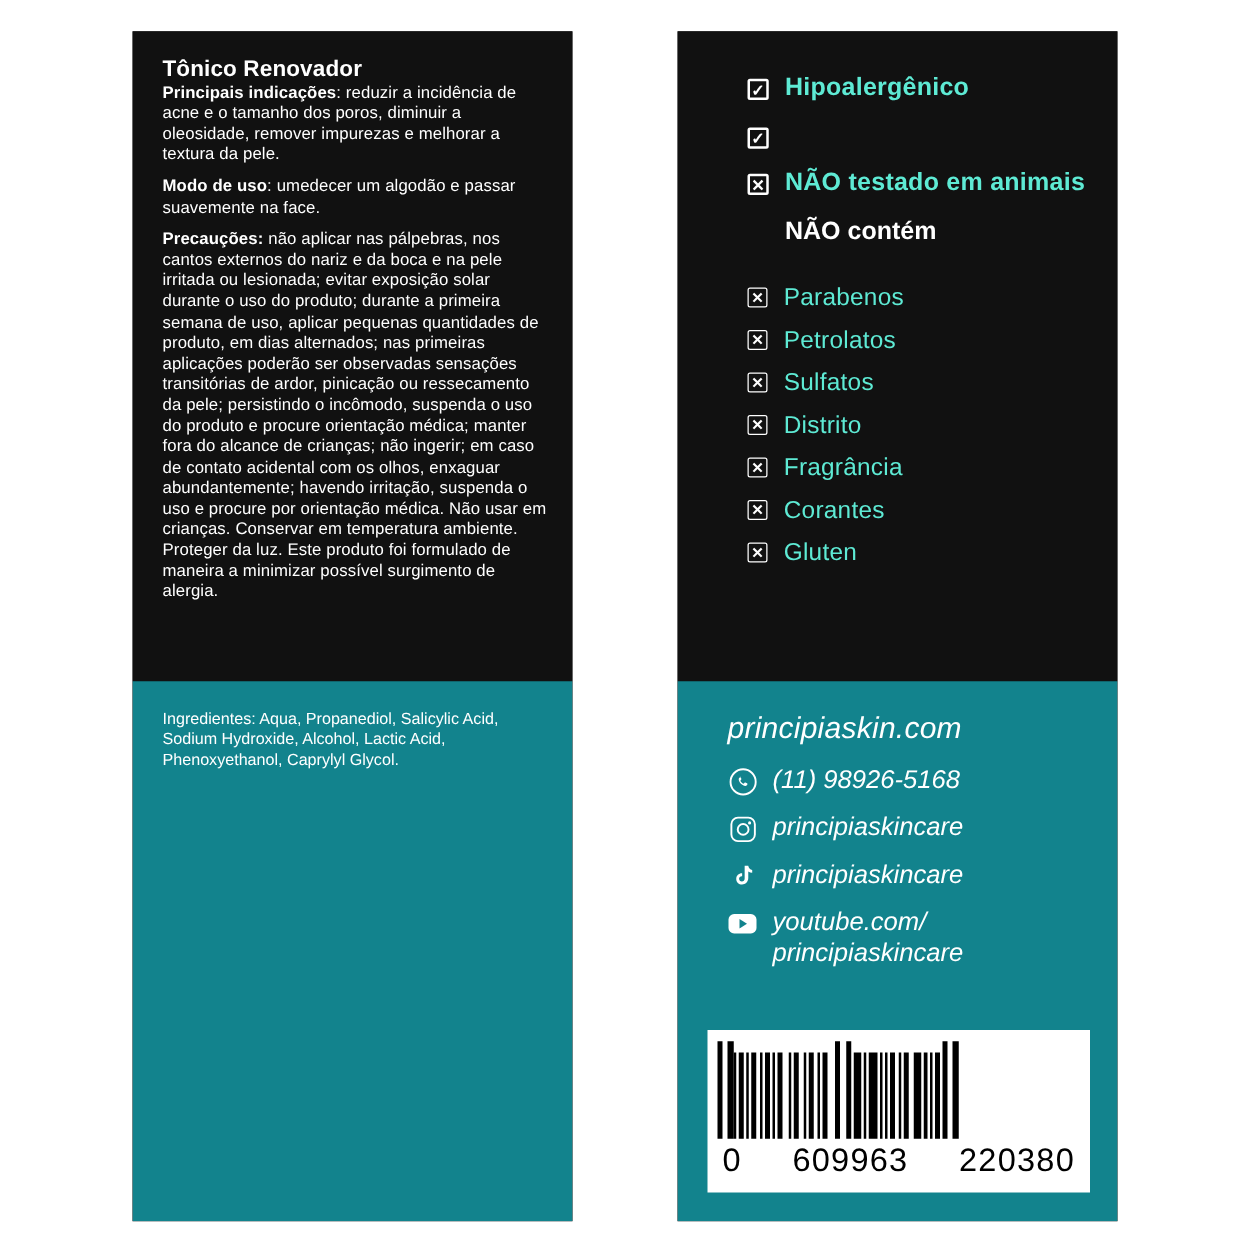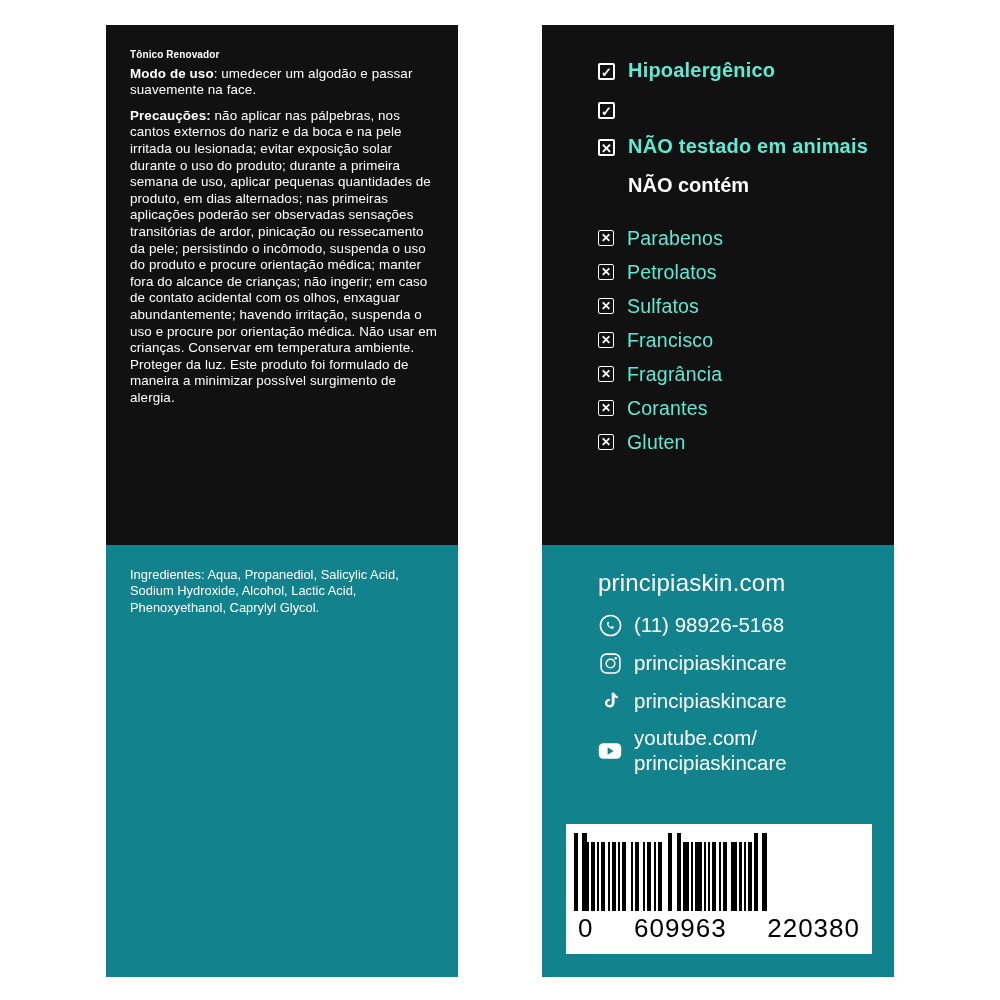--- a/index.html
+++ b/index.html
@@ -39,32 +39,32 @@
   .left-teal  { top: 520px; height: 432px; padding: 22px 18px 0 24px; }
 
   .txt {
     color: #ffffff;
     font-size: 13.4px;
     line-height: 16.6px;
     letter-spacing: .1px;
   }
   .txt b, .txt .bold { font-weight: bold; }
   .para { margin: 0 0 9px 0; }
-  .title { font-weight: bold; font-size: 10px; margin: 0 0 2px 0; }
+  .title { font-weight: bold; font-size: 18px; margin: 0 0 2px 0; }
 
   .ing-txt {
     color: #ffffff;
     font-size: 12.9px;
     line-height: 16.3px;
   }
   .ing-block { margin: 0 0 13px 0; }
 
   
   .right-black { height: 520px; padding: 34px 20px 0 56px; }
-  .right-teal  { top: 520px; height: 432px; padding: 24px 20px 0 56px; }
+  .right-teal  { top: 520px; height: 432px; padding: 24px 20px 0 40px; font-style: italic; }
 
   .claim-row {
     display: flex; align-items: flex-start;
     margin-bottom: 16px;
   }
   .claim-row.sub { margin-bottom: 11px; }
   .box {
     flex: 0 0 auto;
     width: 17px; height: 17px;
     border: 2px solid #ffffff;
@@ -107,21 +107,21 @@
 
   
   .site {
     color: #ffffff;
     font-size: 24px;
     line-height: 28px;
     margin-bottom: 14px;
     letter-spacing: .2px;
   }
   .contact-row {
-    display: flex; align-items: center;
+    display: flex; align-items: flex-start;
     margin-bottom: 12px;
   }
   .c-ico {
     flex: 0 0 auto;
     width: 24px; height: 24px;
     margin-right: 12px;
     margin-top: 2px;
     display: flex; align-items: center; justify-content: center;
   }
   .c-ico svg { display: block; }
@@ -156,20 +156,21 @@
 <body>
 
 <div id="stage">
 
   <div class="panel panel-left">
 
     <div class="black-zone left-black">
       <div class="txt">
         <div class="title">Tônico Renovador</div>
 
+        <p class="para"><span class="bold">Principais indicações</span><span>: reduzir a incidência de acne e o tamanho dos poros, diminuir a oleosidade, remover impurezas e melhorar a textura da pele.</span></p>
 
         <p class="para"><span class="bold">Modo de uso</span><span>: umedecer um algodão e passar suavemente na face.</span></p>
 
         <p class="para"><span class="bold">Precauções:</span><span> não aplicar nas pálpebras, nos cantos externos do nariz e da boca e na pele irritada ou lesionada; evitar exposição solar durante o uso do produto; durante a primeira semana de uso, aplicar pequenas quantidades de produto, em dias alternados; nas primeiras aplicações poderão ser observadas sensações transitórias de ardor, pinicação ou ressecamento da pele; persistindo o incômodo, suspenda o uso do produto e procure orientação médica; manter fora do alcance de crianças; não ingerir; em caso de contato acidental com os olhos, enxaguar abundantemente; havendo irritação, suspenda o uso e procure por orientação médica. Não usar em crianças. Conservar em temperatura ambiente. Proteger da luz. Este produto foi formulado de maneira a minimizar possível surgimento de alergia.</span></p>
       </div>
     </div>
 
     <div class="teal-zone left-teal">
       <div class="ing-txt ing-block">Ingredientes: Aqua, Propanediol, Salicylic Acid, Sodium Hydroxide, Alcohol, Lactic Acid, Phenoxyethanol, Caprylyl Glycol.</div>
     </div>
@@ -217,21 +218,21 @@
       <div class="claim-row sub">
         <span class="box small">
             <span class="mk">✕</span>
           </span>
         <span class="claim-label light">Sulfatos</span>
       </div>
       <div class="claim-row sub">
         <span class="box small">
             <span class="mk">✕</span>
           </span>
-        <span class="claim-label light">Francisco</span>
+        <span class="claim-label light">Distrito</span>
       </div>
       <div class="claim-row sub">
         <span class="box small">
             <span class="mk">✕</span>
           </span>
         <span class="claim-label light">Fragrância</span>
       </div>
       <div class="claim-row sub">
         <span class="box small">
             <span class="mk">✕</span>

